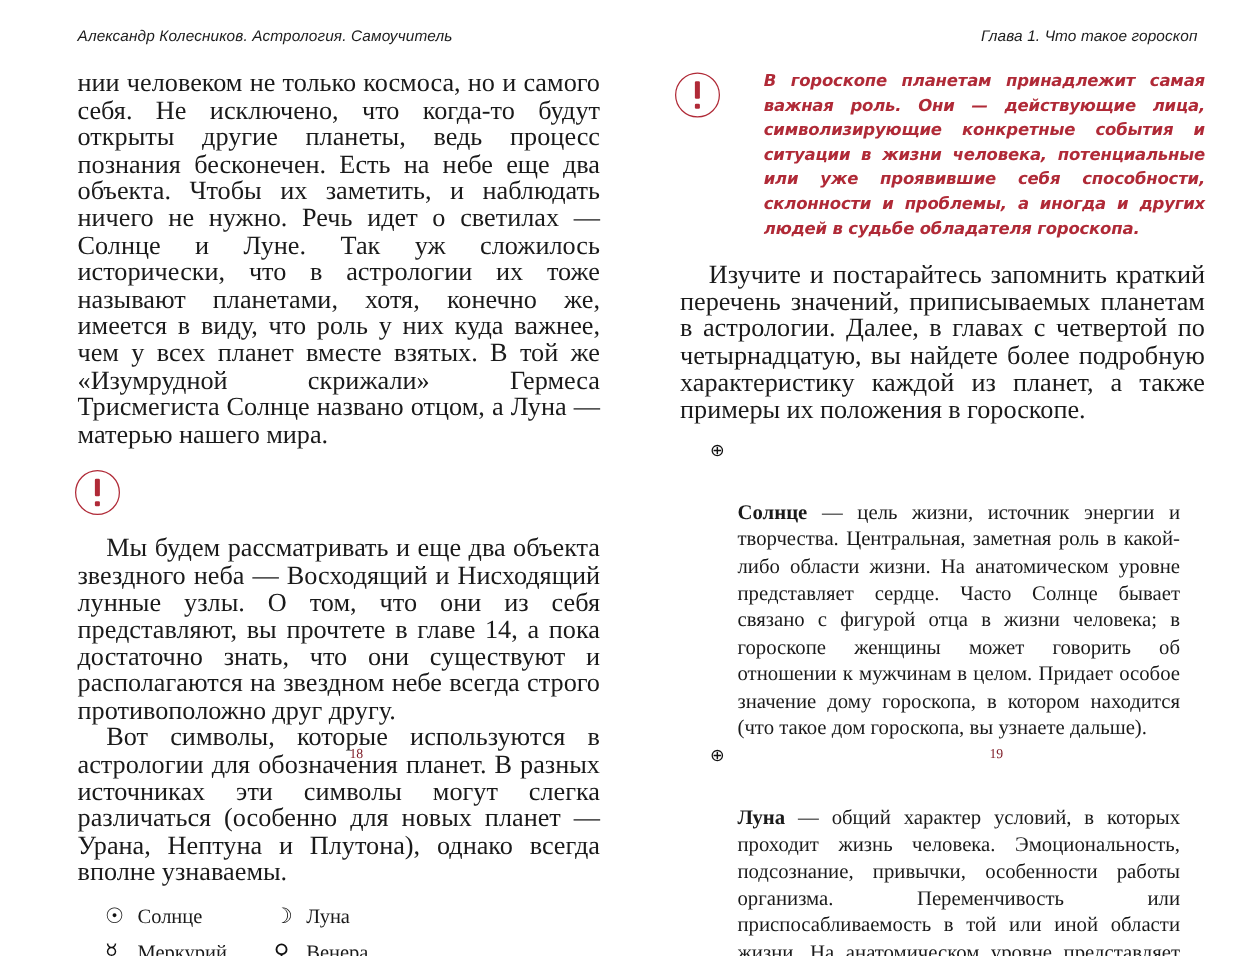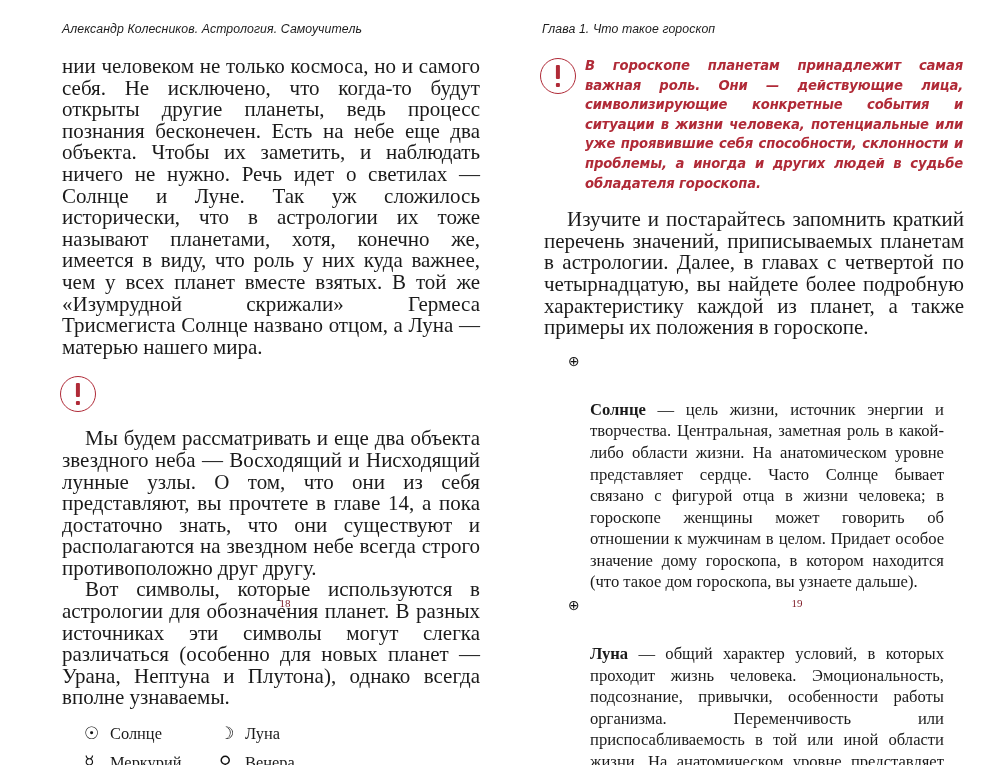--- a/index.html
+++ b/index.html
@@ -31,21 +31,21 @@
 
   .running-head {
     font-style: italic;
     font-family: "Liberation Sans", "DejaVu Sans", sans-serif;
     font-size: 12.3px;
     letter-spacing: .1px;
     color: #1c1c1c;
     height: 20px;
     white-space: nowrap;
   }
-  .running-head.right { }
+  .running-head.right { text-align: right; }
 
   .body-col {
     width: 418px;
     margin-top: 14px;
   }
   .page-right .body-col { width: 420px; margin-left: 2px; }
 
   p.para {
     margin: 0;
     font-size: 21px;
@@ -104,21 +104,21 @@
     font-weight: 700;
     font-size: 13.2px;
     line-height: 19.6px;
     text-align: justify;
     letter-spacing: -0.15px;
     color: #b02a37;
   }
   .page-left  .callout .ctext { width: 374px; }
   .page-right .callout .ctext { width: 378px; }
   .page-left  .callout { margin-left: -2px; }
-  .page-right .callout { margin-left: -4px; margin-top: 6px; }
+  .page-right .callout { margin-left: -4px; margin-top: 6px; gap: 26px; }
 
   
   .symbols {
     margin-top: 16px;
     margin-left: 22px;
     font-size: 16.6px;
   }
   .sym-row {
     display: flex;
     align-items: baseline;

